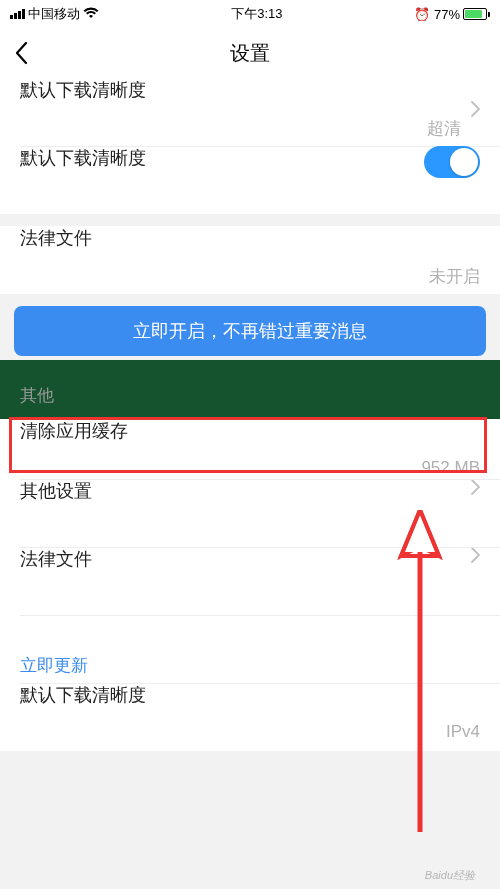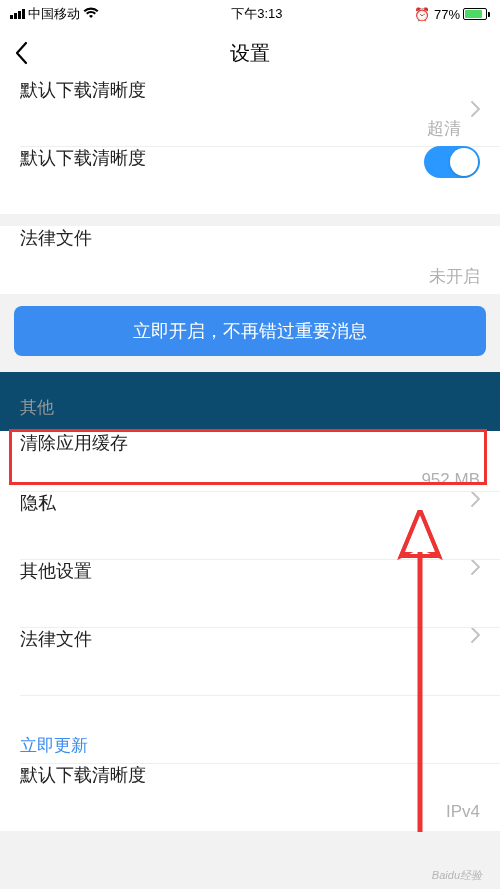--- a/index.html
+++ b/index.html
@@ -79,43 +79,43 @@
     .chevron svg { width: 100%; height: 100%; }
     .toggle {
       width: 56px; height: 32px; border-radius: 16px; background: #2a98ff;
       position: relative;
     }
     .toggle::after {
       content: ""; position: absolute; right: 2px; top: 2px;
       width: 28px; height: 28px; background: #fff; border-radius: 50%;
       box-shadow: 0 1px 3px rgba(0,0,0,.2);
     }
-    .banner-wrap { padding: 12px 14px 16px; background: #f2f2f2; }
+    .banner-wrap { padding: 12px 14px 4px; background: #f2f2f2; }
     .banner {
       background: #3b8cf0; color: #fff; height: 50px; border-radius: 8px;
       display: flex; align-items: center; justify-content: center;
       font-size: 18px;
     }
     .section-title {
       padding: 24px 20px 12px; font-size: 17px; color: #999;
-      background: #0c4a6e;
+      background: #14532d;
     }
     .highlight-box {
       position: absolute;
       border: 3px solid #e33;
       pointer-events: none;
       z-index: 10;
     }
     .arrow-annotation {
       position: absolute;
       z-index: 11;
       pointer-events: none;
     }
     .watermark {
-      position: absolute; right: 18px; bottom: 6px;
+      position: absolute; right: 25px; bottom: 6px;
       font-size: 11px; color: rgba(120,120,120,.5);
       font-style: italic;
     }
   </style>
 </head>
 <body>
 
 <div class="status-bar">
   <div class="status-left">
     <span class="signal">
@@ -192,30 +192,20 @@
 
 <div class="section-title">其他</div>
 
 <div class="section" style="position:relative;">
   <div class="row" style="height:60px;">
     <div class="row-label">清除应用缓存</div>
     <div class="row-right">
       <span class="row-value">952 MB</span>
     </div>
   </div>
-  <div class="row bordered">
-    <div class="row-label">隐私</div>
-    <div class="row-right">
-      <span class="chevron">
-        <svg viewBox="0 0 9 16">
-            <path d="M1 1 L8 8 L1 15" stroke="#c0c0c0" stroke-width="1.8" fill="none" stroke-linecap="round"></path>
-          </svg>
-      </span>
-    </div>
-  </div>
   <div class="row">
     <div class="row-label">其他设置</div>
     <div class="row-right">
       <span class="chevron">
         <svg viewBox="0 0 9 16">
             <path d="M1 1 L8 8 L1 15" stroke="#c0c0c0" stroke-width="1.8" fill="none" stroke-linecap="round"></path>
           </svg>
       </span>
     </div>
   </div>

